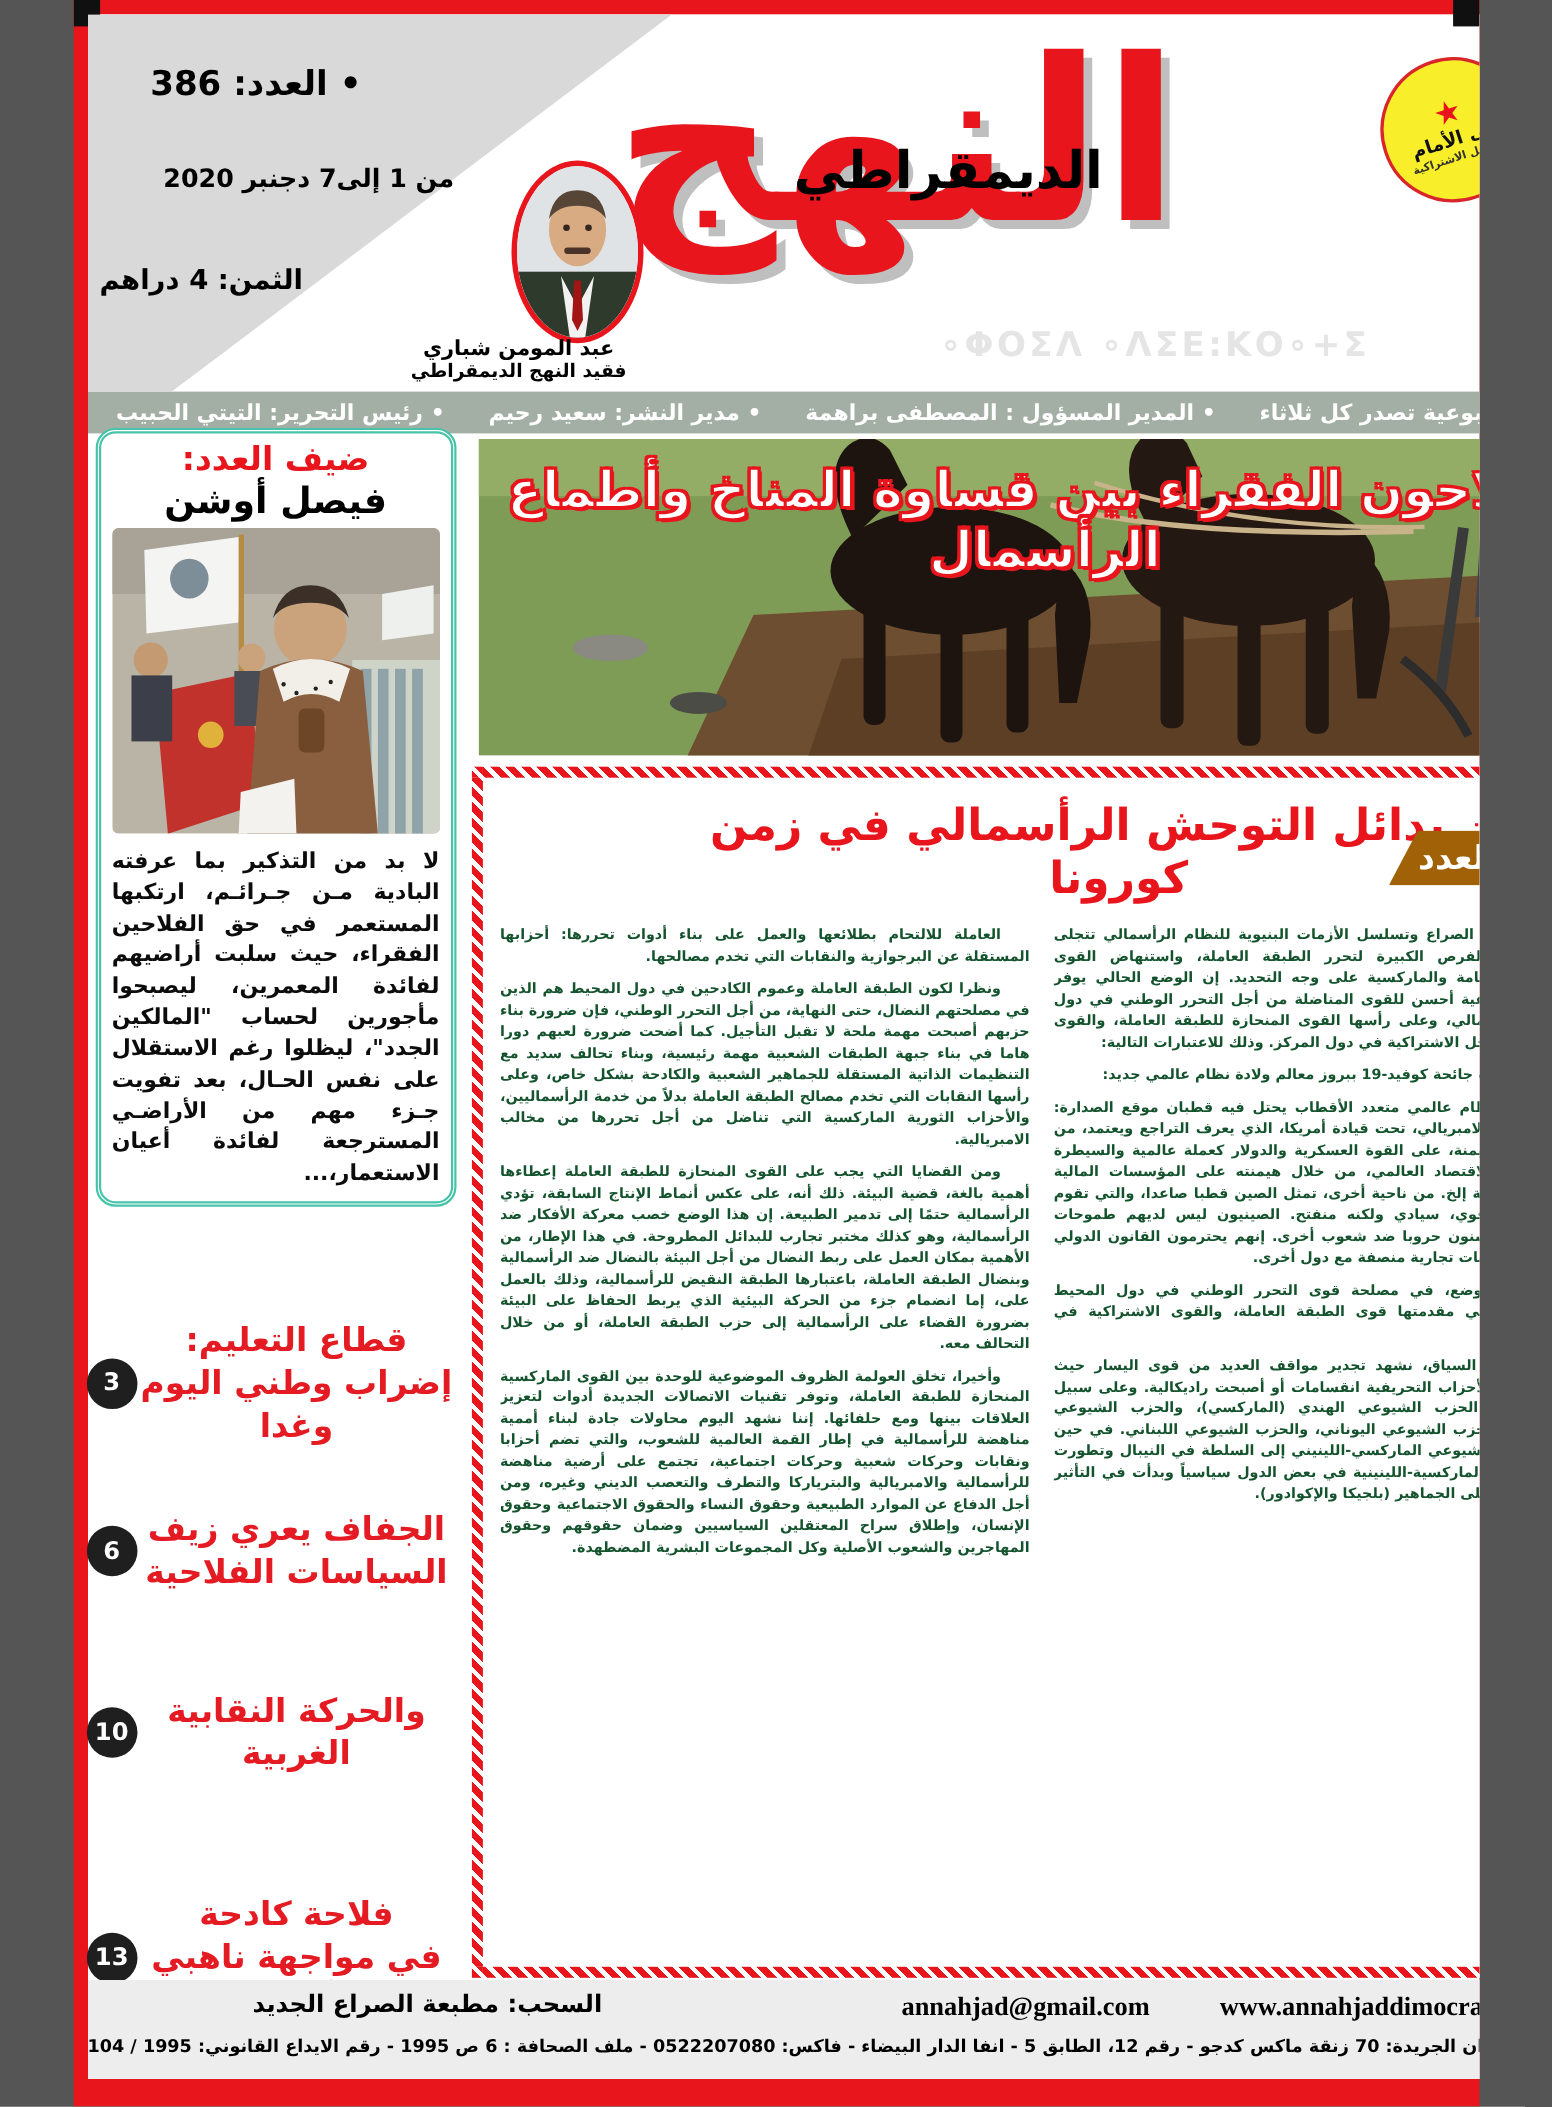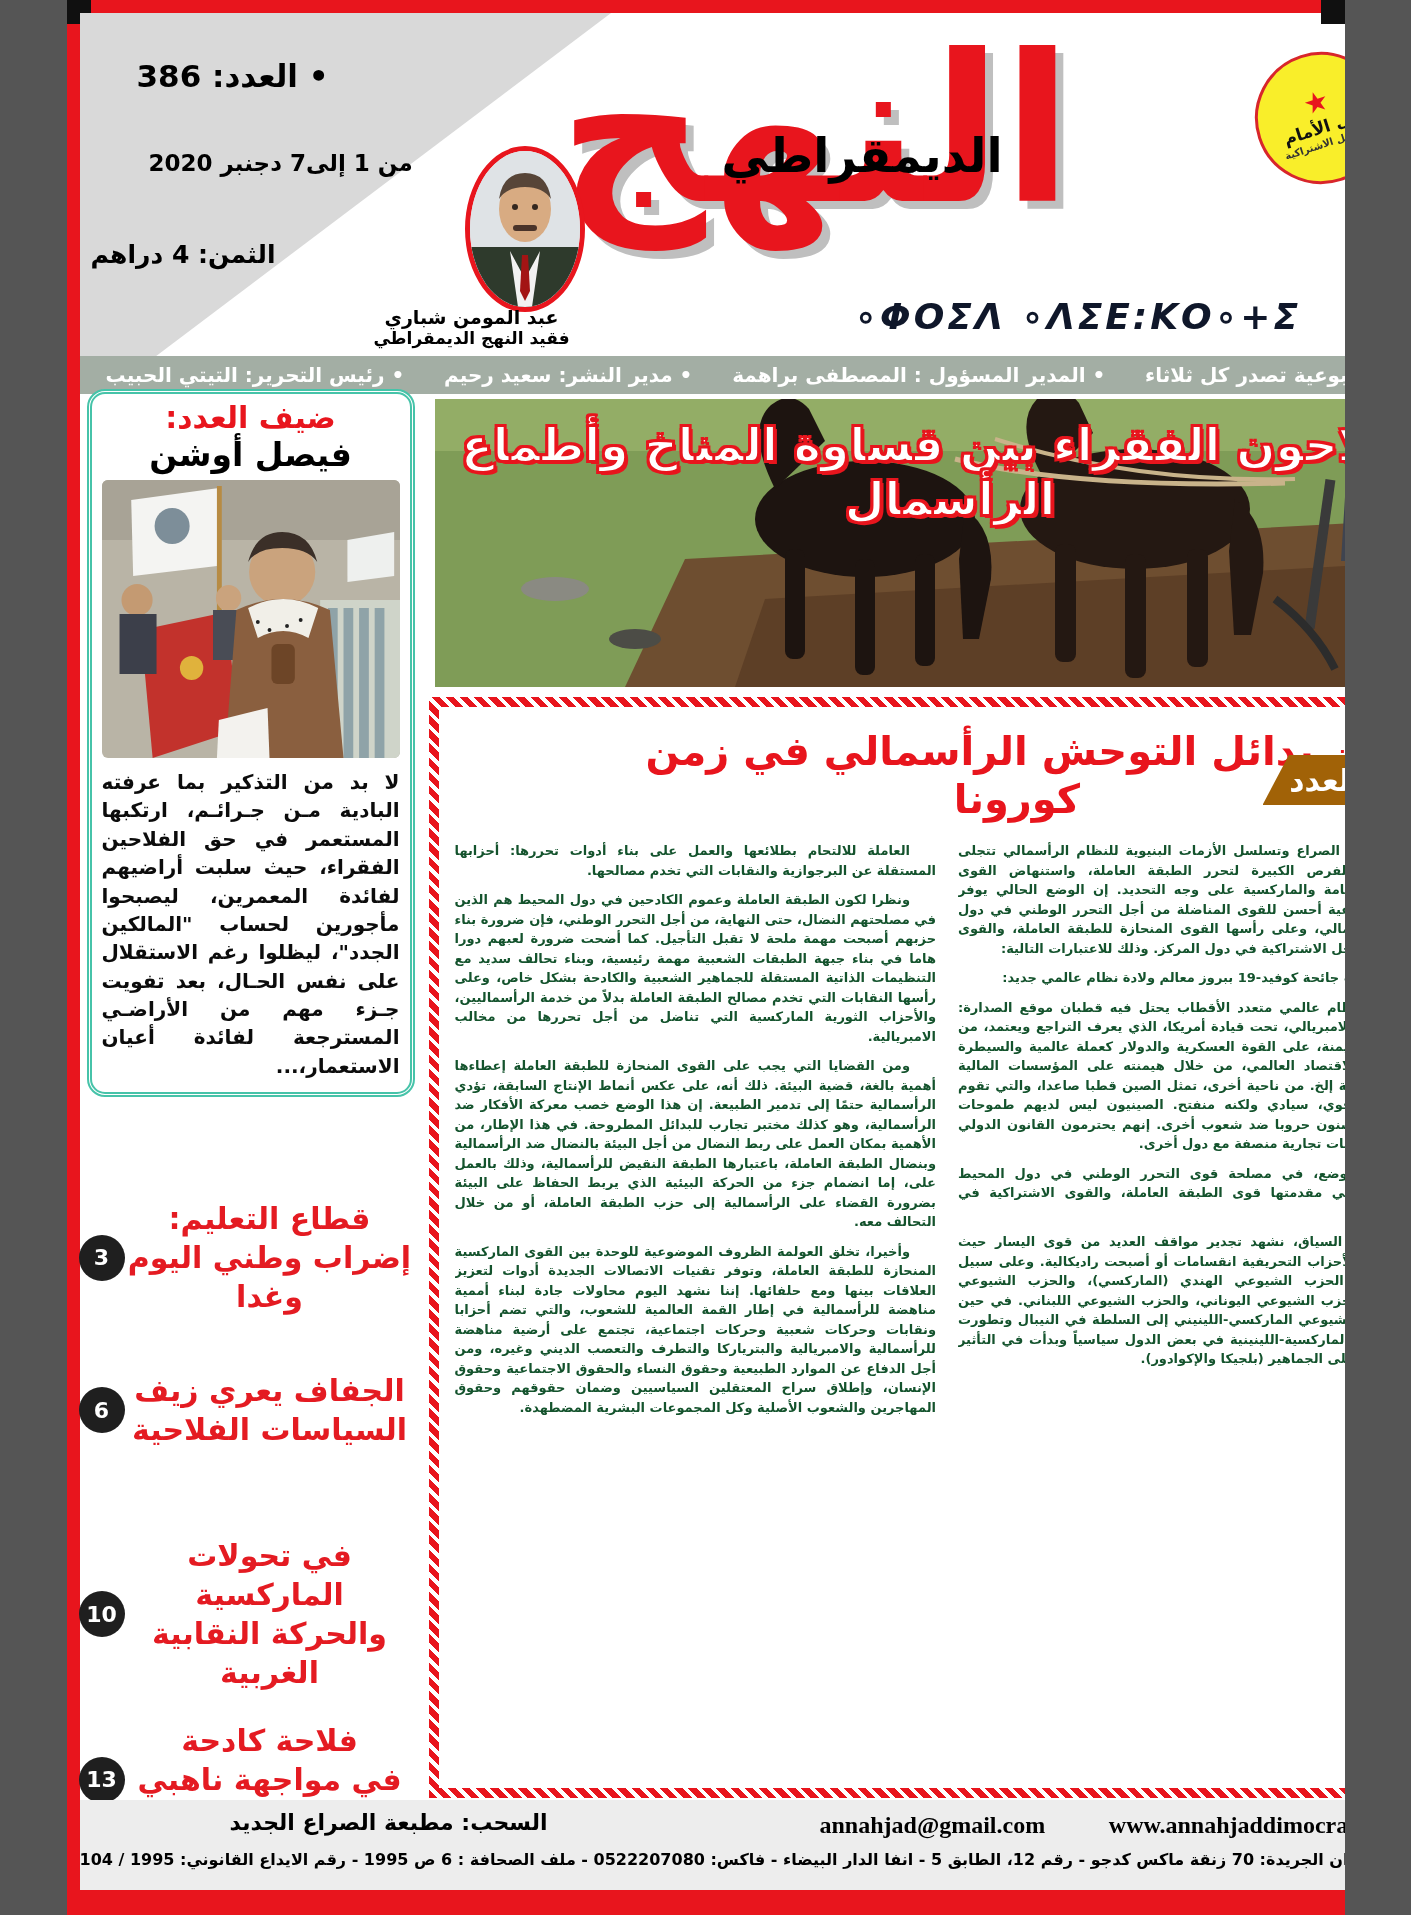--- a/index.html
+++ b/index.html
@@ -12,21 +12,21 @@
   
   .issue-triangle{position:absolute;left:13px;top:13px;width:548px;height:343px;background:#d9d9d9;
         clip-path:polygon(0 0,97% 0,14% 100%,0 100%);}
   .issue-no{position:absolute;left:70px;top:58px;font-size:31px;font-weight:bold;direction:rtl;color:#000;}
   .issue-date{position:absolute;left:82px;top:150px;font-size:23px;font-weight:bold;direction:rtl;color:#000;}
   .issue-price{position:absolute;left:24px;top:240px;font-size:25px;font-weight:bold;direction:rtl;color:#000;}
 
   .logo-main{position:absolute;left:492px;top:18px;font-size:205px;line-height:1.1;font-weight:bold;
         color:#e8151d;text-shadow:8px 8px 0 #bfbfbf;direction:rtl;}
   .logo-sub{position:absolute;left:655px;top:128px;font-size:47px;font-weight:bold;color:#000;direction:rtl;}
-  .logo-tifinagh{position:absolute;left:788px;top:296px;font-size:36px;font-weight:bold;letter-spacing:3px;color:#0f172a;font-style:italic;}
+  .logo-tifinagh{position:absolute;left:788px;top:296px;font-size:31px;font-weight:bold;letter-spacing:3px;color:#e5e5e5;}
   .logo-badge{position:absolute;left:1188px;top:52px;width:126px;height:126px;border-radius:50%;
         background:#f9ee2a;border:3px solid #d8262b;transform:rotate(-18deg);
         display:flex;flex-direction:column;align-items:center;justify-content:center;gap:1px;text-align:center;}
   .badge-star{color:#e8151d;font-size:28px;line-height:1;}
   .badge-l1{font-size:17px;font-weight:bold;color:#111;}
   .badge-l2{font-size:10px;font-weight:bold;color:#333;}
 
   .obit-photo{position:absolute;left:398px;top:146px;width:110px;height:156px;border:5px solid #e8151d;
         border-radius:50%;overflow:hidden;background:#e7e7ea;}
   .obit-caption{position:absolute;left:288px;top:306px;width:234px;text-align:center;font-weight:bold;direction:rtl;color:#000;}
@@ -172,21 +172,20 @@
   </div>
   <div class="toc-item toc-2">
     <div class="toc-lines">
       <span>الجفاف يعري زيف</span>
       <span>السياسات الفلاحية</span>
     </div>
     <div class="toc-page">6</div>
   </div>
   <div class="toc-item toc-3">
     <div class="toc-lines">
-      <span>في تحولات الماركسية</span>
       <span>والحركة النقابية الغربية</span>
     </div>
     <div class="toc-page">10</div>
   </div>
   <div class="toc-item toc-4">
     <div class="toc-lines">
       <span>فلاحة كادحة</span>
       <span>في مواجهة ناهبي الأراضي</span>
     </div>
     <div class="toc-page">13</div>

